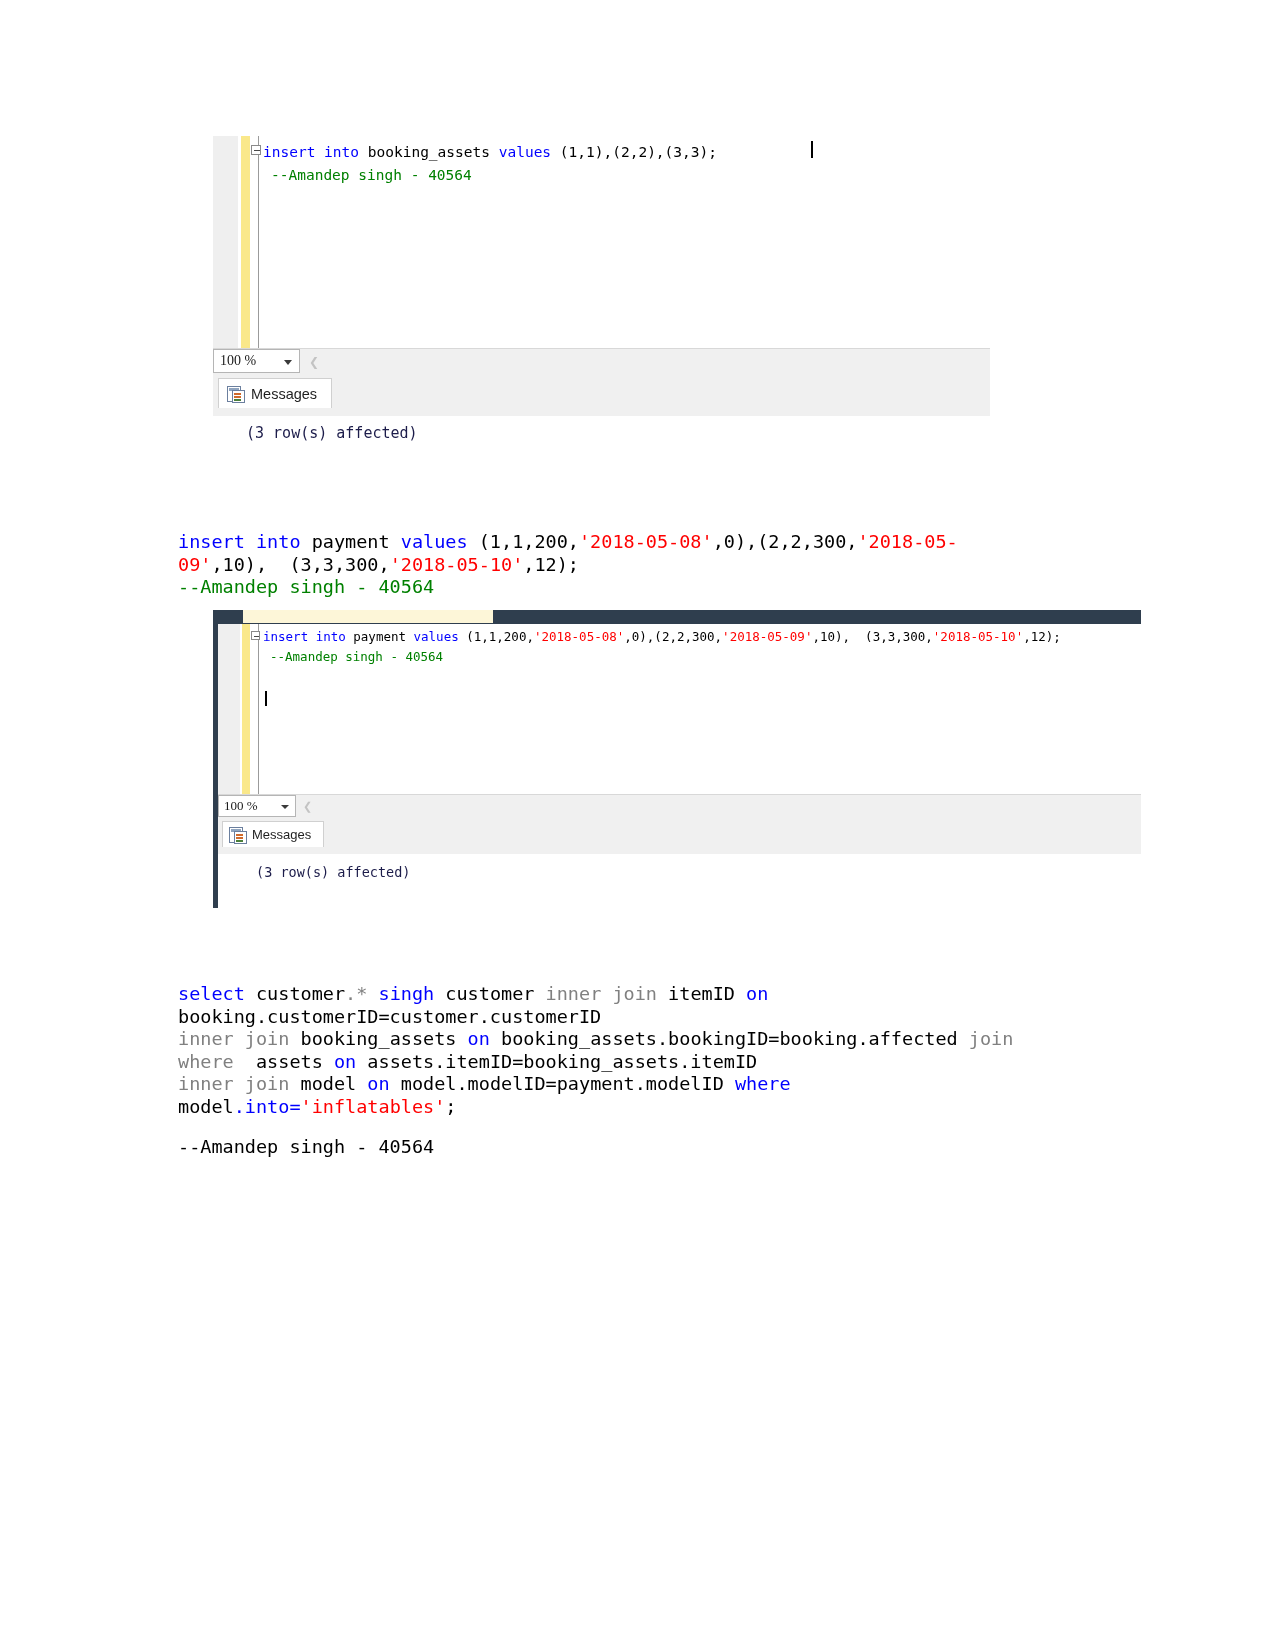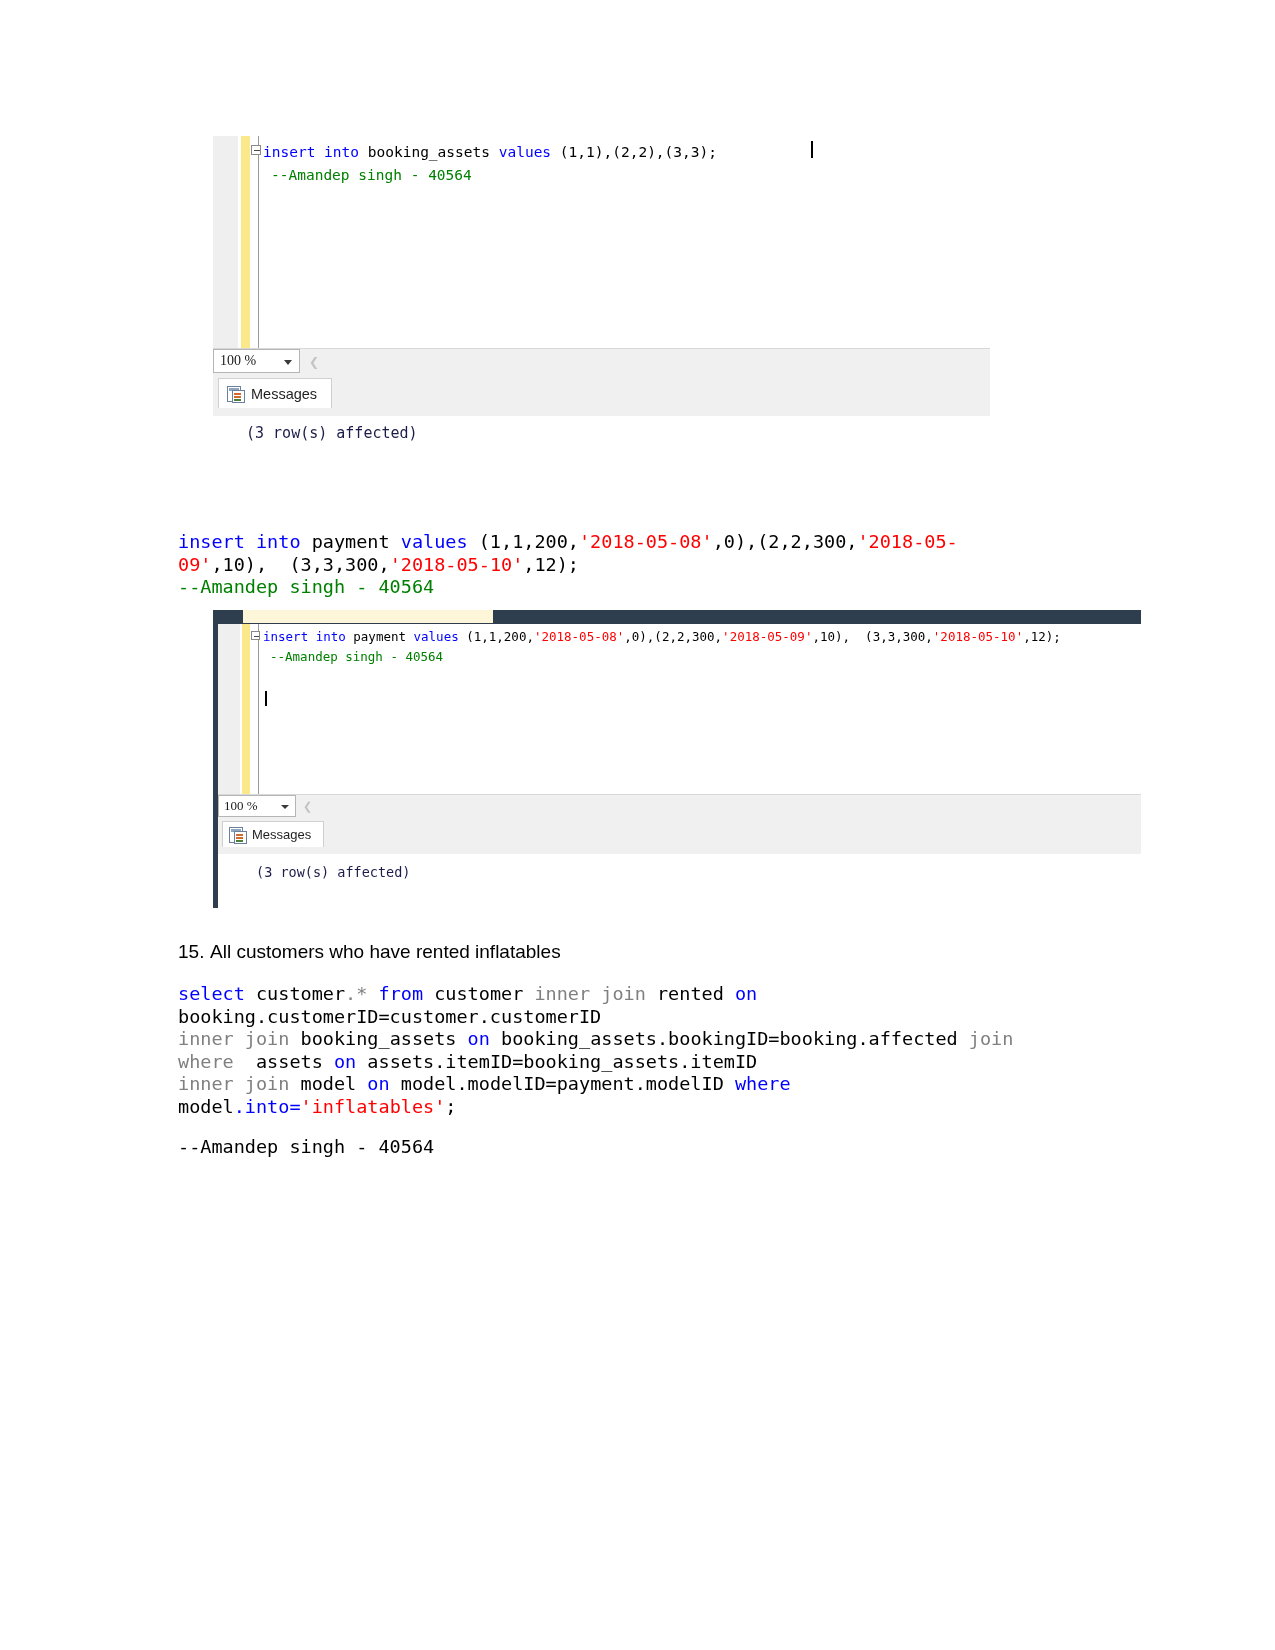--- a/index.html
+++ b/index.html
@@ -234,23 +234,22 @@
         </span>
         <span class="tlabel">Messages</span>
       </div>
     </div>
 
     <div class="msgbody2">
       <div class="msg-text2">(3 row(s) affected)</div>
     </div>
   </div>
 
-  <div class="qitem"><span class="qnum">15.</span><span>All customers who have rented inflatables</span></div>
-
-  <div class="doc-code" id="select-block"><span class="kw-blue">select </span><span class="txt-black">customer</span><span class="kw-grey">.*</span><span class="kw-blue"> from </span><span class="txt-black">customer </span><span class="kw-grey">inner join </span><span class="txt-black">rented </span><span class="kw-blue">on</span>
+
+  <div class="doc-code" id="select-block"><span class="kw-blue">select </span><span class="txt-black">customer</span><span class="kw-grey">.*</span><span class="kw-blue"> singh </span><span class="txt-black">customer </span><span class="kw-grey">inner join </span><span class="txt-black">itemID </span><span class="kw-blue">on</span>
 <span class="txt-black">booking.customerID=customer.customerID</span>
 <span class="kw-grey">inner join </span><span class="txt-black">booking_assets </span><span class="kw-blue">on </span><span class="txt-black">booking_assets.bookingID=booking.affected </span><span class="kw-grey">join</span>
 <span class="kw-grey">where </span><span class="txt-black"> assets </span><span class="kw-blue">on </span><span class="txt-black">assets.itemID=booking_assets.itemID</span>
 <span class="kw-grey">inner join </span><span class="txt-black">model </span><span class="kw-blue">on </span><span class="txt-black">model.modelID=payment.modelID </span><span class="kw-blue">where</span>
 <span class="txt-black">model</span><span class="kw-blue">.into=</span><span class="str-red">'inflatables'</span><span class="txt-black">;</span></div>
 
   <div class="doc-code cmt-green" id="signature-block">--Amandep singh - 40564</div>
 
 </div>
 

